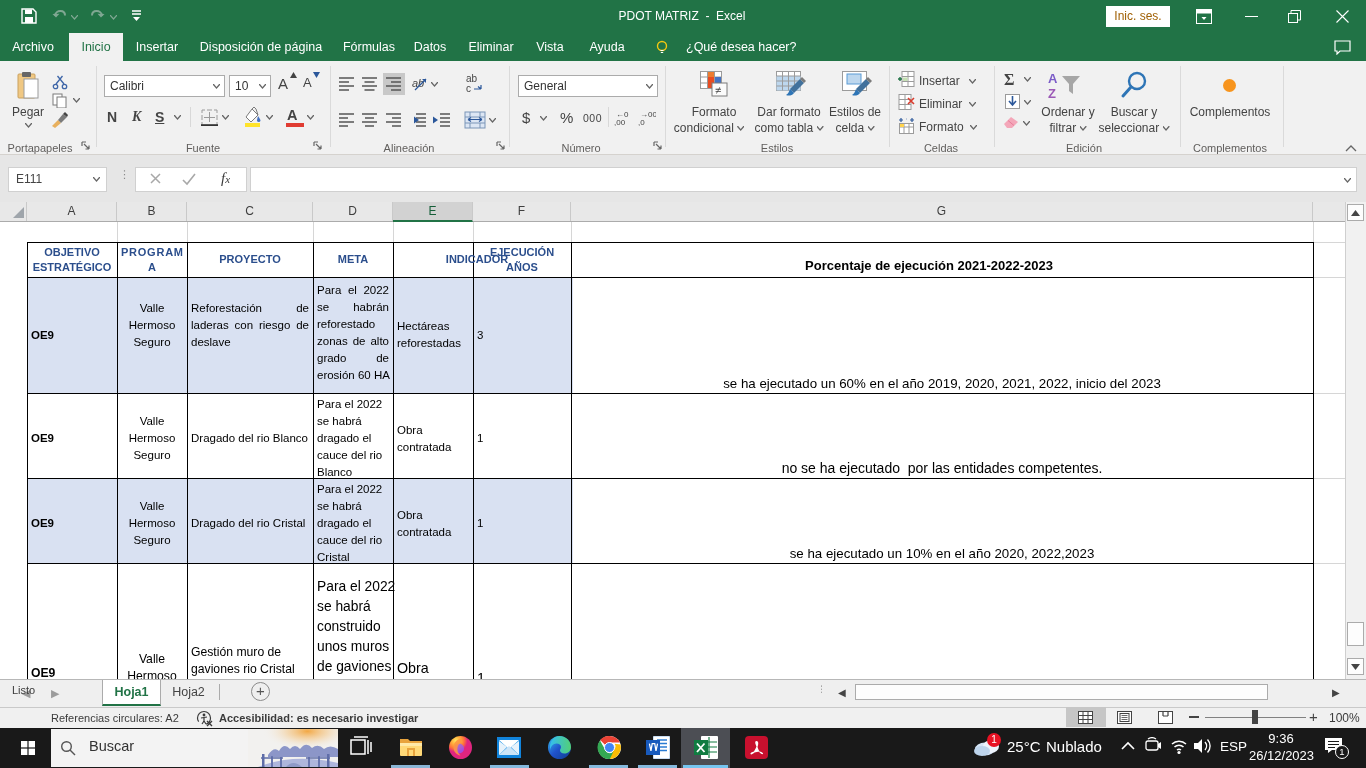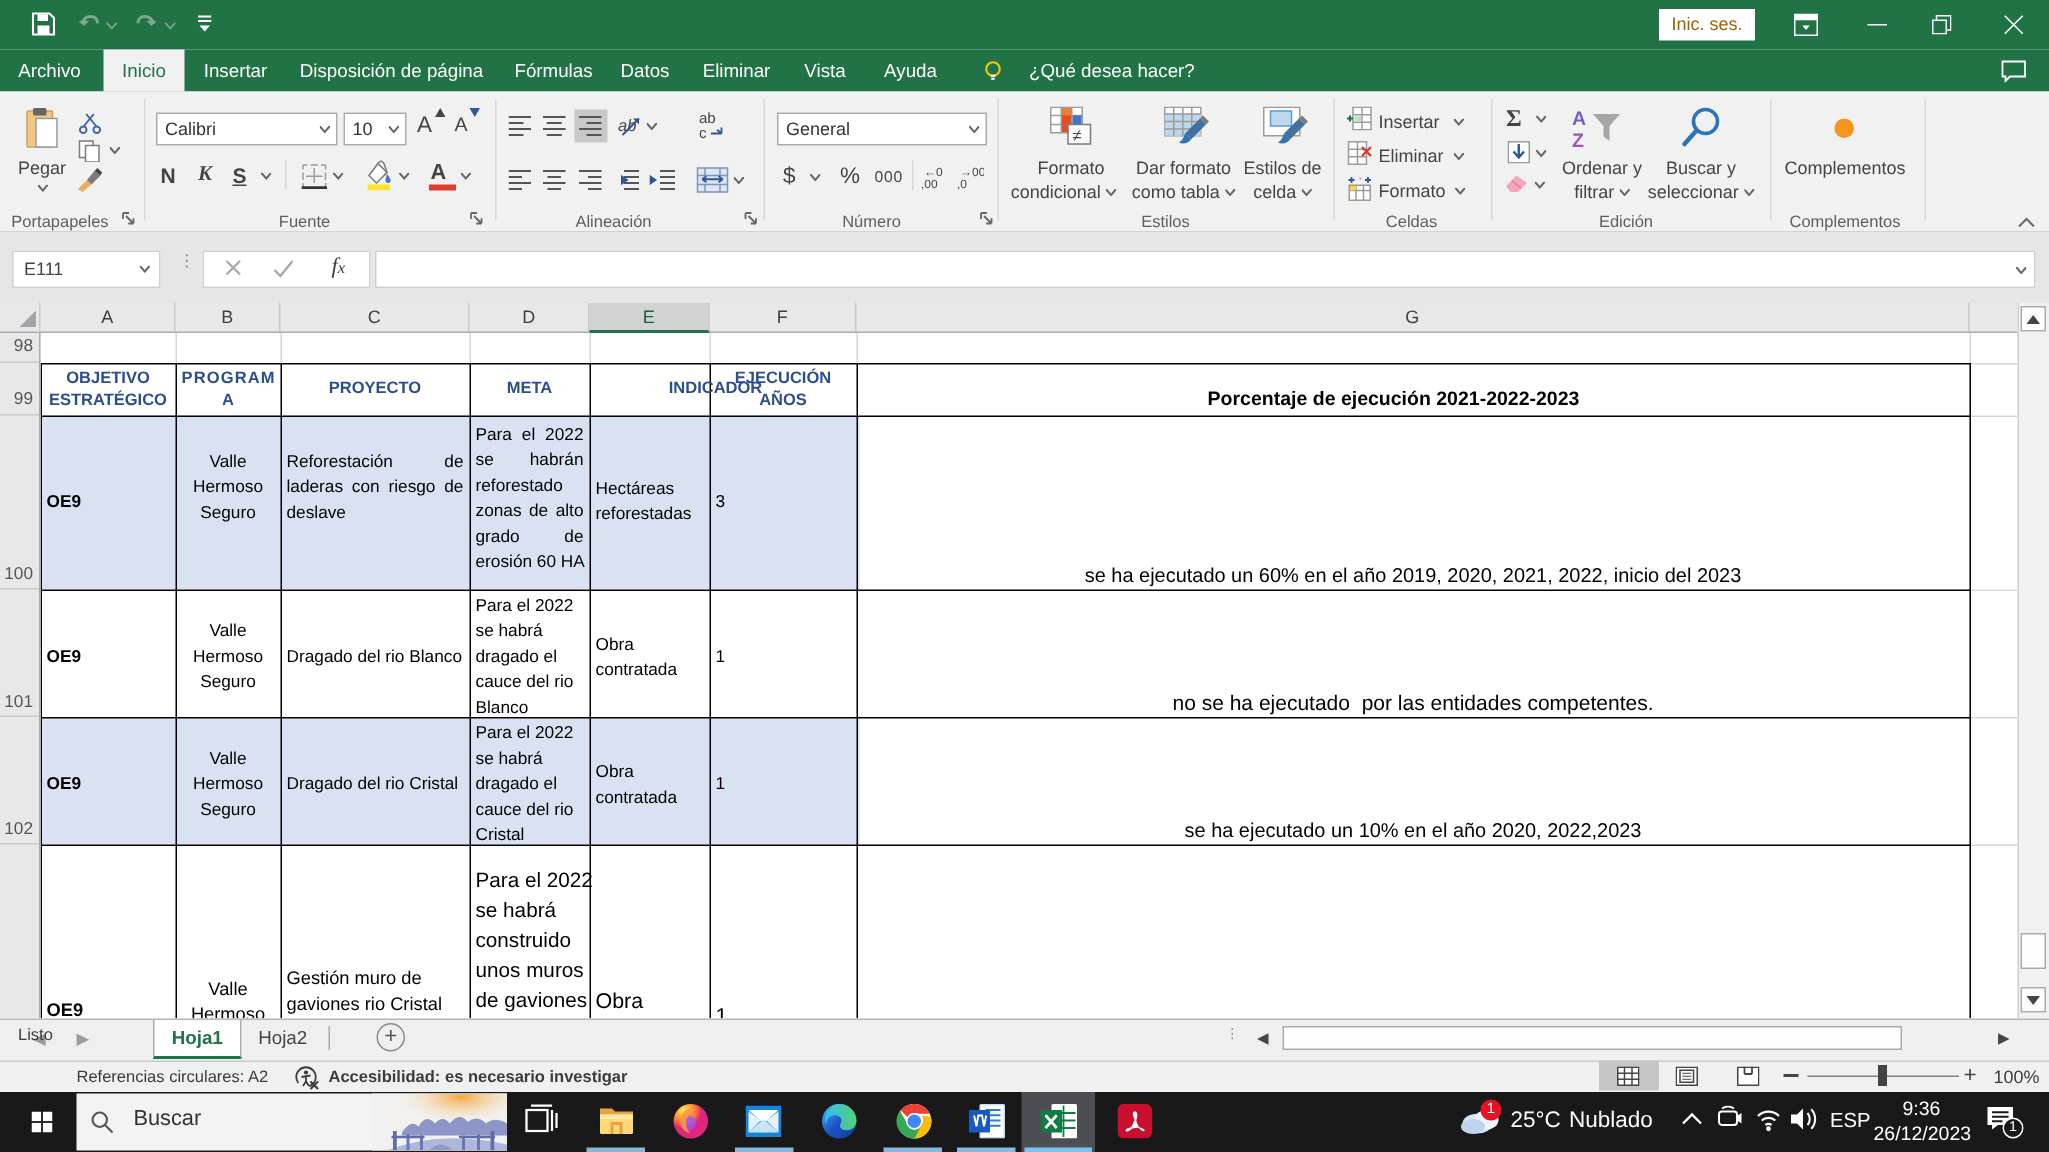--- a/index.html
+++ b/index.html
@@ -45,20 +45,21 @@
 .tbtxt{position:absolute;color:#fff;}
 
 #vscroll{left:1345px;top:202px;width:21px;height:477px;background:#F1F1F1;border-left:1px solid #CFCFCF;box-sizing:border-box;}
 .sbtn{position:absolute;background:#FDFDFD;border:1px solid #ABABAB;box-sizing:border-box;display:flex;align-items:center;justify-content:center;}
 </style>
 </head>
 <body>
 <div id="screen">
 
   <div class="abs" id="titlebar"></div>
+  <div class="abs" style="left:582px;top:0;width:200px;height:33px;line-height:33px;color:#fff;font-size:12px;text-align:center;">PDOT MATRIZ &nbsp;-&nbsp; Excel</div>
 
   <div class="abs" id="qat"></div>
 
   <div class="abs" style="left:1106px;top:6px;width:64px;height:21px;background:#fff;color:#a16207;font-size:12px;text-align:center;line-height:21px;">Inic. ses.</div>
 
   <div class="abs" id="tabrow"></div>
   <div class="mtab" style="left:10px;width:46px;">Archivo</div>
   <div class="mtab" style="left:69px;width:54px;background:#F1F1F1;color:#217346;">Inicio</div>
   <div class="mtab" style="left:130px;width:54px;">Insertar</div>
   <div class="mtab" style="left:192px;width:138px;">Disposición de página</div>
@@ -442,27 +443,20 @@
     <div class="bl" style="left:473px;top:20px;width:1px;height:437px;"></div>
     <div class="bl" style="left:571px;top:20px;width:1px;height:437px;"></div>
     <div class="bl" style="left:1313px;top:20px;width:1px;height:437px;"></div>
 
     <div class="bl" style="left:27px;top:20px;width:1287px;height:1px;"></div>
     <div class="bl" style="left:27px;top:55px;width:1287px;height:1px;"></div>
     <div class="bl" style="left:27px;top:171px;width:1287px;height:1px;"></div>
     <div class="bl" style="left:27px;top:256px;width:1287px;height:1px;"></div>
     <div class="bl" style="left:27px;top:341px;width:1287px;height:1px;"></div>
 
-    <div id="rowhead">
-      <div class="rh" style="top:0;height:20px;line-height:19px;">98</div>
-      <div class="rh" style="top:20px;height:35px;line-height:49px;">99</div>
-      <div class="rh" style="top:55px;height:116px;line-height:212px;">100</div>
-      <div class="rh" style="top:171px;height:85px;line-height:150px;">101</div>
-      <div class="rh" style="top:256px;height:85px;line-height:150px;">102</div>
-    </div>
     <div id="cells">
 
       <div class="cl hdr" style="left:27px;top:23px;width:90px;text-align:center;">OBJETIVO</div>
       <div class="cl hdr" style="left:27px;top:38px;width:90px;text-align:center;">ESTRATÉGICO</div>
       <div class="cl hdr jl" style="left:121px;top:23px;width:62px;">
           <span>P</span>
           <span>R</span>
           <span>O</span>
           <span>G</span>
           <span>R</span>

